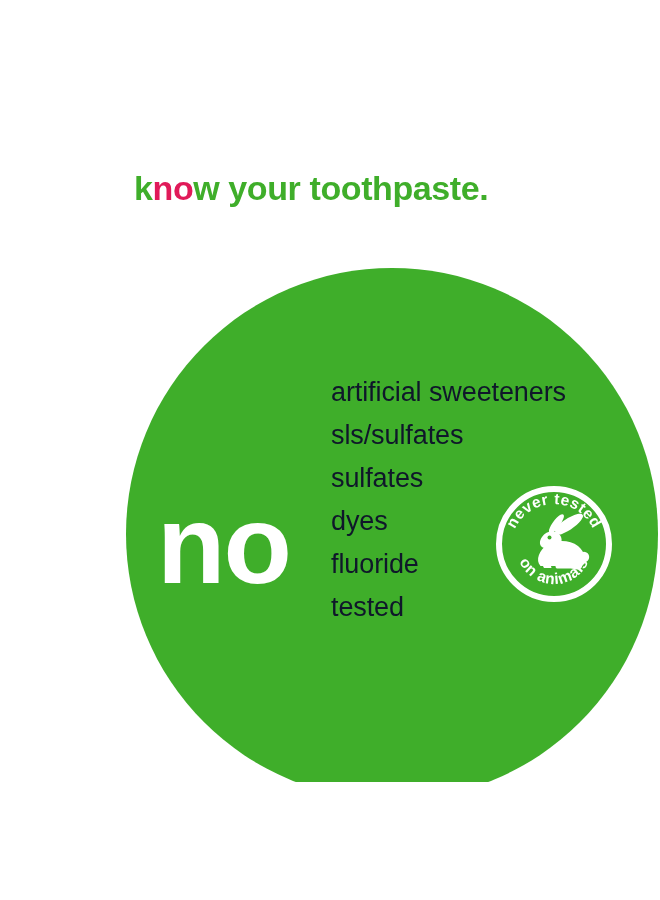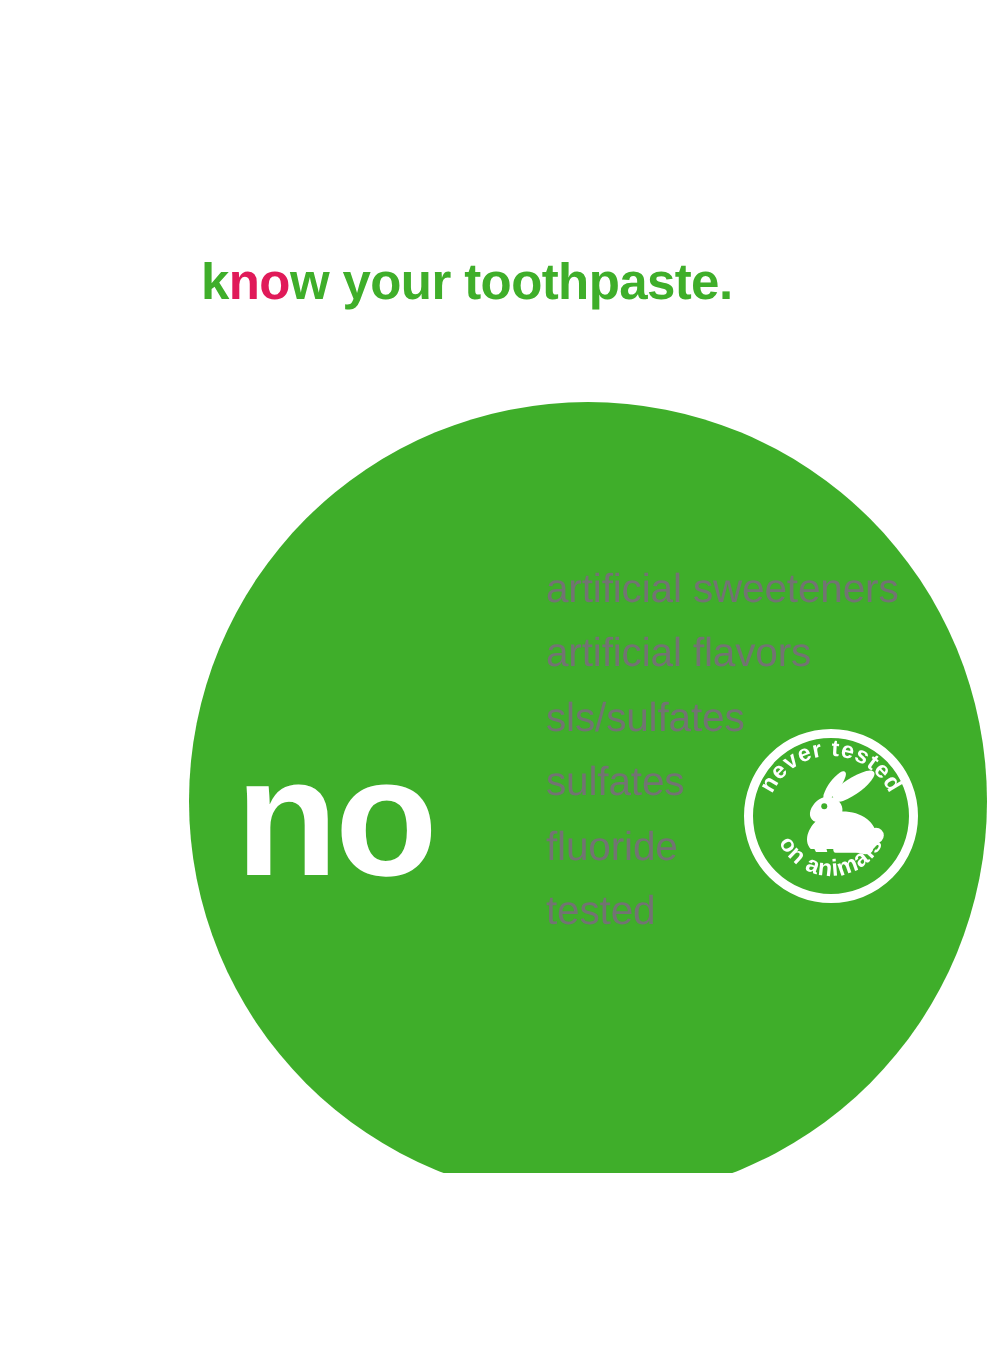--- a/index.html
+++ b/index.html
@@ -71,24 +71,23 @@
     position: absolute;
     left: 331px;
     top: 371px;
     margin: 0;
     padding: 0;
     list-style: none;
   }
   .nolist li {
     font-size: 27px;
     line-height: 43px;
-    color: #737373;
+    color: #0f172a;
     white-space: nowrap;
     letter-spacing: -0.1px;
-    margin-left: 33px;
   }
 
   
   .badge {
     position: absolute;
     left: 494px;
     top: 484px;
     width: 120px;
     height: 120px;
   }
@@ -102,23 +101,23 @@
   <div class="headline"><span>k</span><span class="accent">no</span><span>w your toothpaste.</span></div>
 
   <div class="circle-clip">
     <div class="circle"></div>
   </div>
 
   <div class="no-word">no</div>
 
   <ul class="nolist">
     <li>artificial sweeteners</li>
-    <li>artificial flavors</li>
     <li>sls/sulfates</li>
     <li>sulfates</li>
+    <li>dyes</li>
     <li>fluoride</li>
     <li>tested</li>
   </ul>
 
   <div class="badge">
     <svg viewBox="0 0 120 120" xmlns="http://www.w3.org/2000/svg">
       <defs>
         <path id="arcTop" d="M 17,63 A 43,43 0 0 1 103,63" fill="none"></path>
         <path id="arcBottom" d="M 22,62 A 38,38 0 0 0 98,62" fill="none"></path>
       </defs>

